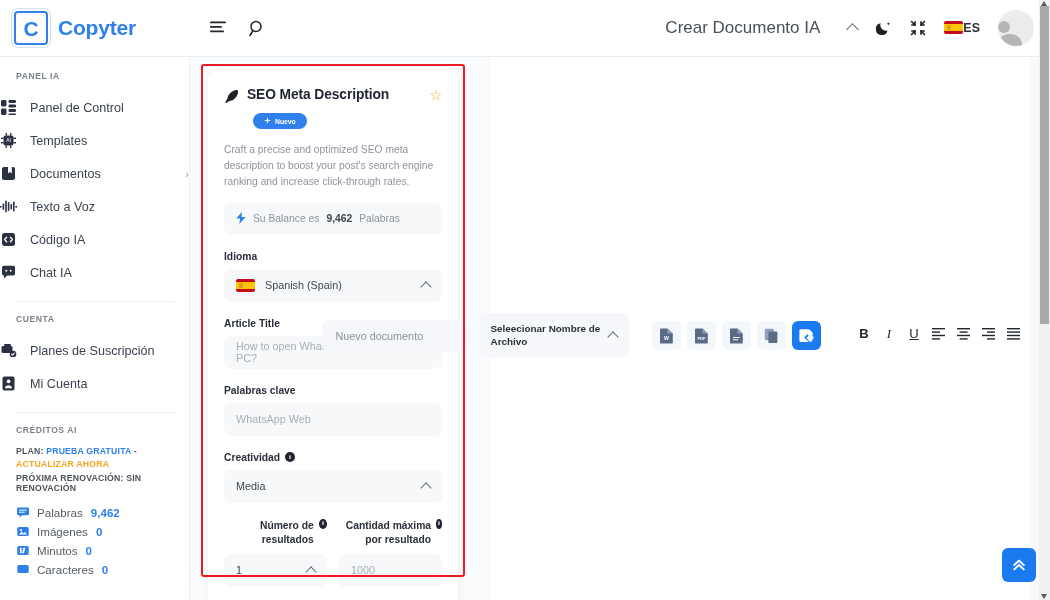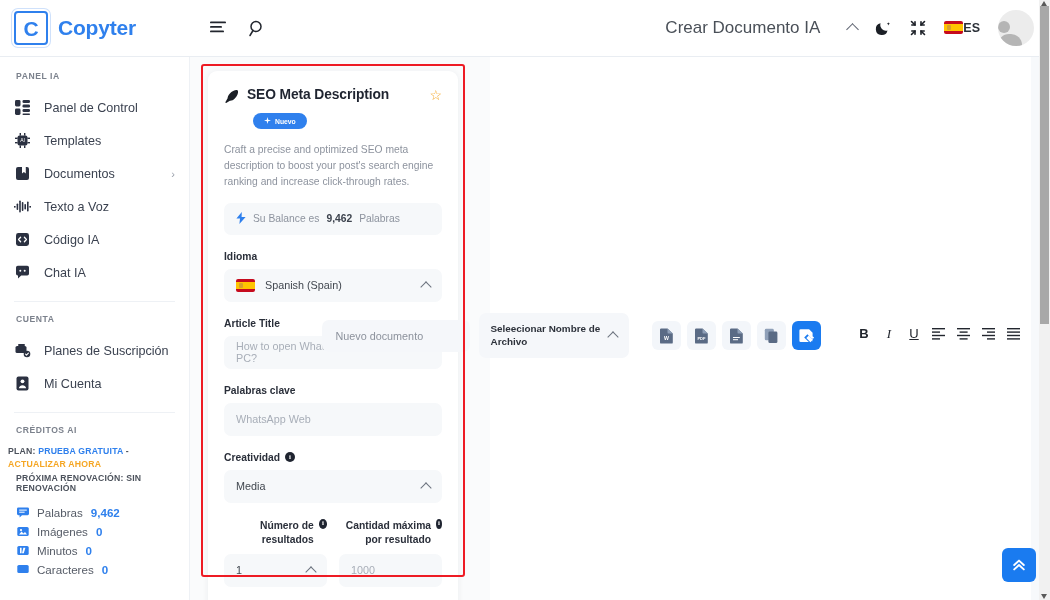--- a/index.html
+++ b/index.html
@@ -45,26 +45,26 @@
 
   
   .body { flex: 1; display: flex; min-height: 0; position: relative; }
 
   
   .sidebar {
     width: 190px; min-width: 190px; background: #ffffff;
     border-right: 1px solid #eef1f5; padding: 14px 0 0 0; overflow: hidden;
   }
   .side-caption { font-size: 8.6px; font-weight: bold; letter-spacing: .55px; color: #7b818c; padding: 0 16px; margin-bottom: 10px; }
-  .side-item { display: flex; align-items: center; gap: 13px; padding: 8px 14px; cursor: pointer; position: relative; }
+  .side-item { display: flex; align-items: center; gap: 13px; padding: 8px 0; cursor: pointer; position: relative; }
   .side-item .si-icon { width: 17px; height: 17px; display:flex; align-items:center; justify-content:center; color:#2b3141; flex:0 0 17px;}
   .side-item .si-label { font-size: 12.6px; color: #3b4250; }
   .side-item .si-arrow { margin-left: auto; font-size: 11px; color: #9aa0ab; }
   .side-divider { height: 1px; background: #eef1f5; margin: 12px 14px; }
-  .plan-line { padding: 0 8px; font-size: 8.7px; font-weight: bold; letter-spacing: .2px; color: #4c525c; margin-bottom: 3px; line-height: 1.45; }
+  .plan-line { padding: 0 16px; font-size: 8.7px; font-weight: bold; letter-spacing: .2px; color: #4c525c; margin-bottom: 3px; line-height: 1.45; }
   .plan-line .plan-val { color: #2f80ed; }
   .plan-line .plan-upd { color: #f5a623; }
   .renew-line { padding: 0 16px; font-size: 8.7px; font-weight: bold; color: #4c525c; letter-spacing: .2px; margin-bottom: 10px; }
   .credit-row { display:flex; align-items:center; gap: 8px; padding: 3px 16px; }
   .credit-row .cr-ic { width: 13px; height: 13px; color:#2f80ed; display:flex; align-items:center; justify-content:center;}
   .credit-row .cr-lbl { font-size: 11.6px; color: #555b66; }
   .credit-row .cr-val { font-size: 11.6px; color: #2f80ed; font-weight: 600; }
 
   
   .panelwrap { width: 300px; min-width: 300px; background: #fafbfc; position: relative; }

